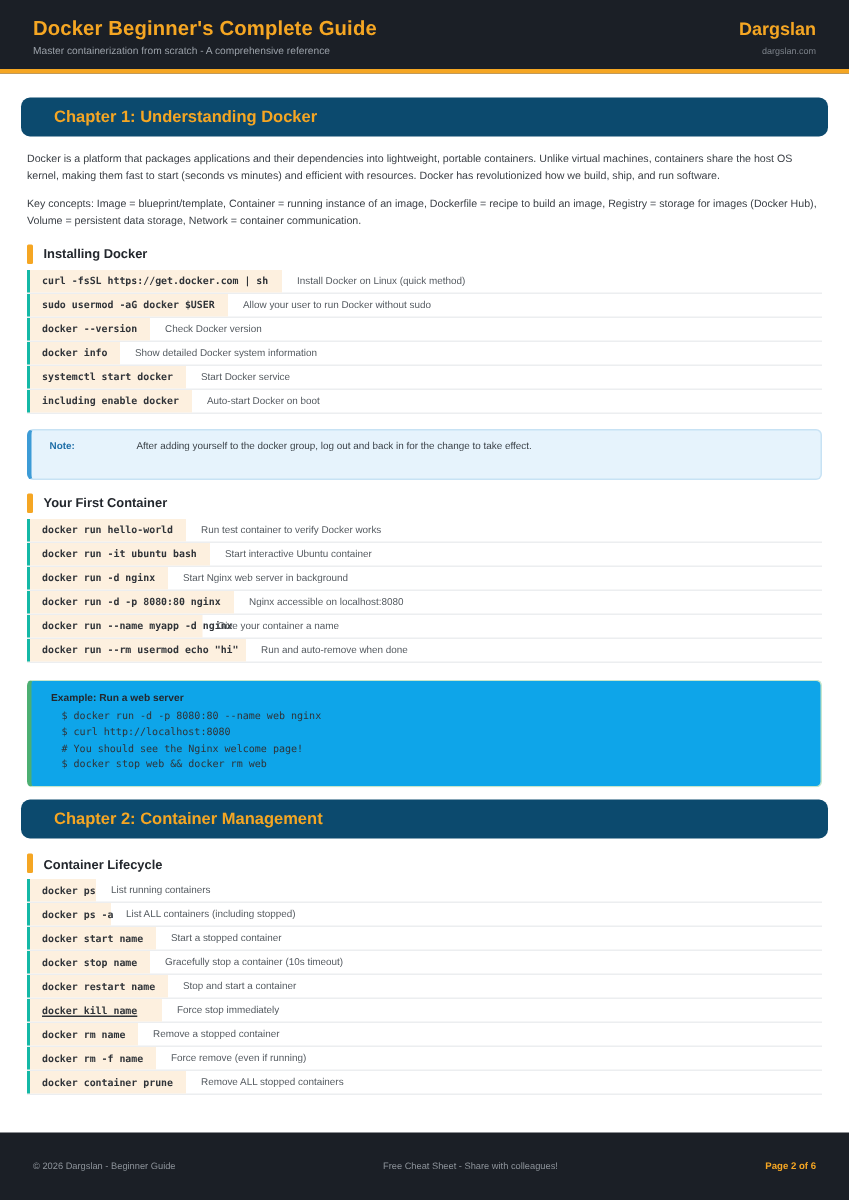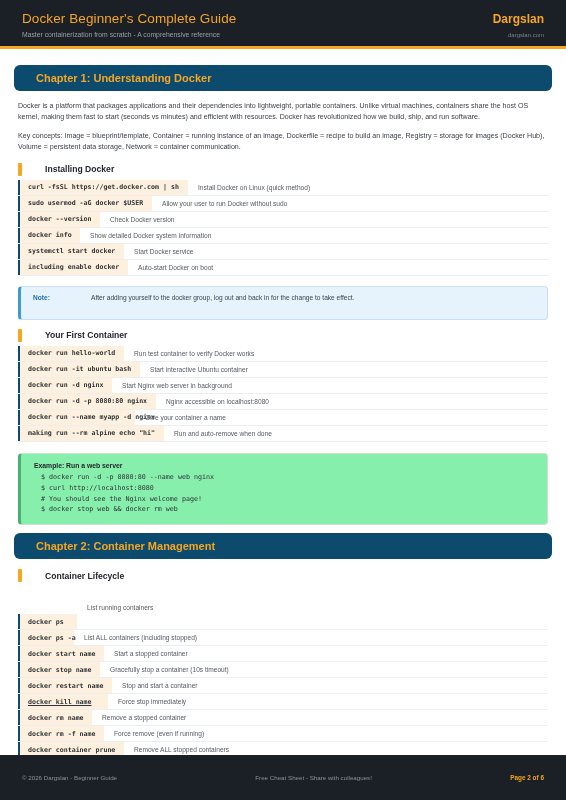--- a/index.html
+++ b/index.html
@@ -26,21 +26,21 @@
     position: relative;
   }
   .hdr-row {
     display: flex;
     align-items: baseline;
     justify-content: space-between;
   }
   .hdr-title {
     color: #f5a623;
     font-size: 13.5px;
-    font-weight: normal;
+    font-weight: bold;
     letter-spacing: 0.1px;
   }
   .hdr-brand {
     color: #f5a623;
     font-size: 12px;
     font-weight: bold;
   }
   .hdr-row2 {
     display: flex;
     align-items: baseline;
@@ -81,21 +81,21 @@
     line-height: 1.62;
     color: #3a3f45;
     margin: 0 4px 7px 4px;
     text-align: left;
   }
 
   
   .section-title {
     display: flex;
     align-items: center;
-    gap: 23px;
+    gap: 7px;
     margin: 9px 0 4px 4px;
   }
   .section-accent {
     width: 4px;
     height: 13px;
     background: #f5a623;
     border-radius: 1px;
     flex: none;
   }
   .section-label {
@@ -109,21 +109,21 @@
     margin: 0 4px 0 4px;
   }
   .cmd-row {
     display: flex;
     align-items: stretch;
     border-bottom: 1px solid #eceef0;
     min-height: 15px;
   }
   .cmd-pill {
     background: #fdf0df;
-    border-left: 2px solid #0c4a6e;
+    border-left: 2px solid #14b8a6;
     font-family: "DejaVu Sans Mono", monospace;
     font-size: 6.6px;
     font-weight: bold;
     color: #2f3338;
     padding: 3.5px 10px 3.5px 8px;
     box-sizing: border-box;
     white-space: nowrap;
     display: flex;
     align-items: center;
   }
@@ -155,21 +155,21 @@
     flex: none;
     width: 58px;
   }
   .note-text {
     color: #3c4349;
     font-size: 6.6px;
   }
 
   
   .example-box {
-    background: #86efac;
+    background: #0ea5e9;
     border: 1px solid #c5e6cd;
     border-left: 3px solid #4caf72;
     border-radius: 4px;
     margin: 11px 4px 4px 4px;
     padding: 8px 10px 9px 13px;
   }
   .example-title {
     font-size: 6.8px;
     font-weight: bold;
     color: #23272d;
@@ -275,41 +275,41 @@
       </div>
       <div class="cmd-row">
         <div class="cmd-pill" style="width: 138px;">docker run -d -p 8080:80 nginx</div>
         <div class="cmd-desc">Nginx accessible on localhost:8080</div>
       </div>
       <div class="cmd-row">
         <div class="cmd-pill" style="width: 117px;">docker run --name myapp -d nginx</div>
         <div class="cmd-desc">Give your container a name</div>
       </div>
       <div class="cmd-row">
-        <div class="cmd-pill" style="width: 146px;">making run --rm alpine echo "hi"</div>
+        <div class="cmd-pill" style="width: 146px;">docker run --rm usermod echo "hi"</div>
         <div class="cmd-desc">Run and auto-remove when done</div>
       </div>
     </div>
     <div class="example-box">
       <div class="example-title">Example: Run a web server</div>
       <div class="example-line">$ docker run -d -p 8080:80 --name web nginx</div>
       <div class="example-line">$ curl http://localhost:8080</div>
       <div class="example-line"># You should see the Nginx welcome page!</div>
       <div class="example-line">$ docker stop web &amp;&amp; docker rm web</div>
     </div>
     <div class="chapter-bar">
       <div class="chapter-bar-title">Chapter 2: Container Management</div>
     </div>
     <div class="section-title">
       <span class="section-accent"></span>
       <span class="section-label">Container Lifecycle</span>
     </div>
     <div class="cmd-table">
       <div class="cmd-row">
-        <div class="cmd-pill" style="width: 59px; margin-top: 28px;">docker ps</div>
+        <div class="cmd-pill" style="width: 46px;">docker ps</div>
         <div class="cmd-desc">List running containers</div>
       </div>
       <div class="cmd-row">
         <div class="cmd-pill" style="width: 56px;">docker ps -a</div>
         <div class="cmd-desc">List ALL containers (including stopped)</div>
       </div>
       <div class="cmd-row">
         <div class="cmd-pill" style="width: 86px;">docker start name</div>
         <div class="cmd-desc">Start a stopped container</div>
       </div>

